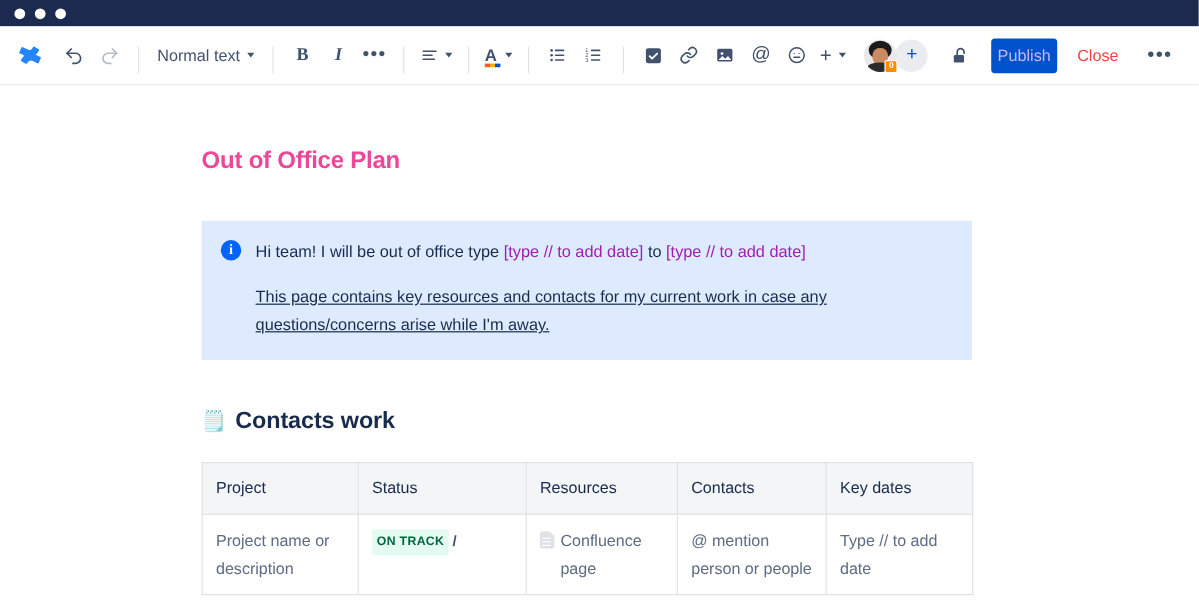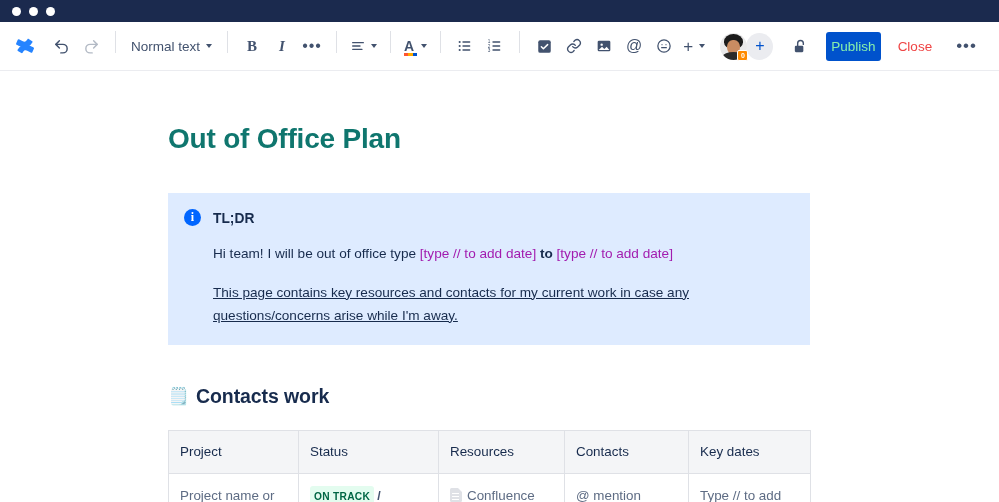--- a/index.html
+++ b/index.html
@@ -25,21 +25,21 @@
   
   .toolbar {
     height: 49px;
     background: #ffffff;
     border-bottom: 1px solid #EBECF0;
     display: flex;
     align-items: center;
     padding: 0 14px 0 10px;
     position: relative;
   }
-  .tb-left { display: flex; align-items: flex-start; }
+  .tb-left { display: flex; align-items: flex-end; }
   .tb-right { display: flex; align-items: center; margin-left: auto; gap: 2px; }
 
   .logo { width: 30px; height: 30px; display: flex; align-items: center; justify-content: center; }
 
   .tbtn {
     height: 30px; min-width: 30px;
     display: flex; align-items: center; justify-content: center;
     border-radius: 3px; color: #42526E; cursor: pointer;
     background: transparent; border: none; padding: 0 4px;
   }
@@ -83,40 +83,40 @@
   }
   .add-person {
     width: 27px; height: 27px; border-radius: 50%;
     background: #EBECF0; color: #0052CC;
     display: flex; align-items: center; justify-content: center;
     font-size: 16px; cursor: pointer; margin-left: -4px;
     font-weight: 500;
   }
 
   .publish-btn {
-    background: #0052CC; color: #86efac;
+    background: #0052CC; color: #c4b5fd;
     font-size: 13.5px; font-family: "Liberation Sans", sans-serif;
     border: none; border-radius: 3px;
     padding: 7px 5px; cursor: pointer; margin-left: 9px;
   }
   .close-btn {
     background: transparent; border: none; color: #ef4444;
     font-size: 13.5px; padding: 7px 11px; cursor: pointer;
     border-radius: 3px; margin-left: 4px;
   }
   .more-btn {
     background: transparent; border: none; color: #42526E;
     font-size: 17px; line-height: 10px; letter-spacing: 1px;
     padding: 6px 8px; cursor: pointer; margin-left: 3px;
   }
 
   
   .page { padding: 0 0 0 168px; }
   .doc-title {
-    font-size: 28px; font-weight: 600; color: #0f766e;
+    font-size: 20px; font-weight: 600; color: #ec4899;
     letter-spacing: -0.2px; margin-top: 52px;
   }
 
   .info-panel {
     margin-top: 38px; width: 642px;
     background: #DEEBFF; padding: 14px 16px 18px 16px;
     display: flex; gap: 12px;
   }
   .info-icon {
     width: 17px; height: 17px; border-radius: 50%;
@@ -323,22 +323,21 @@
   </div>
 </div>
 
 <div class="page">
 
   <h1 class="doc-title">Out of Office Plan</h1>
 
   <div class="info-panel">
     <div class="info-icon">i</div>
     <div class="panel-body">
-      <div class="panel-title">TL;DR</div>
-      <p><span>Hi team! I will be out of office type </span><span class="ph">[type // to add date]</span><span style="font-weight:700"> to </span><span class="ph">[type // to add date]</span></p>
+      <p><span>Hi team! I will be out of office type </span><span class="ph">[type // to add date]</span><span style="font-weight:400"> to </span><span class="ph">[type // to add date]</span></p>
       <p>This page contains key resources and contacts for my current work in case any questions/concerns arise while I'm away.</p>
     </div>
   </div>
 
   <div class="section-head">
     <span class="emoji-note">🗒️</span>
     <span>Contacts work</span>
   </div>
 
   <table class="work">

